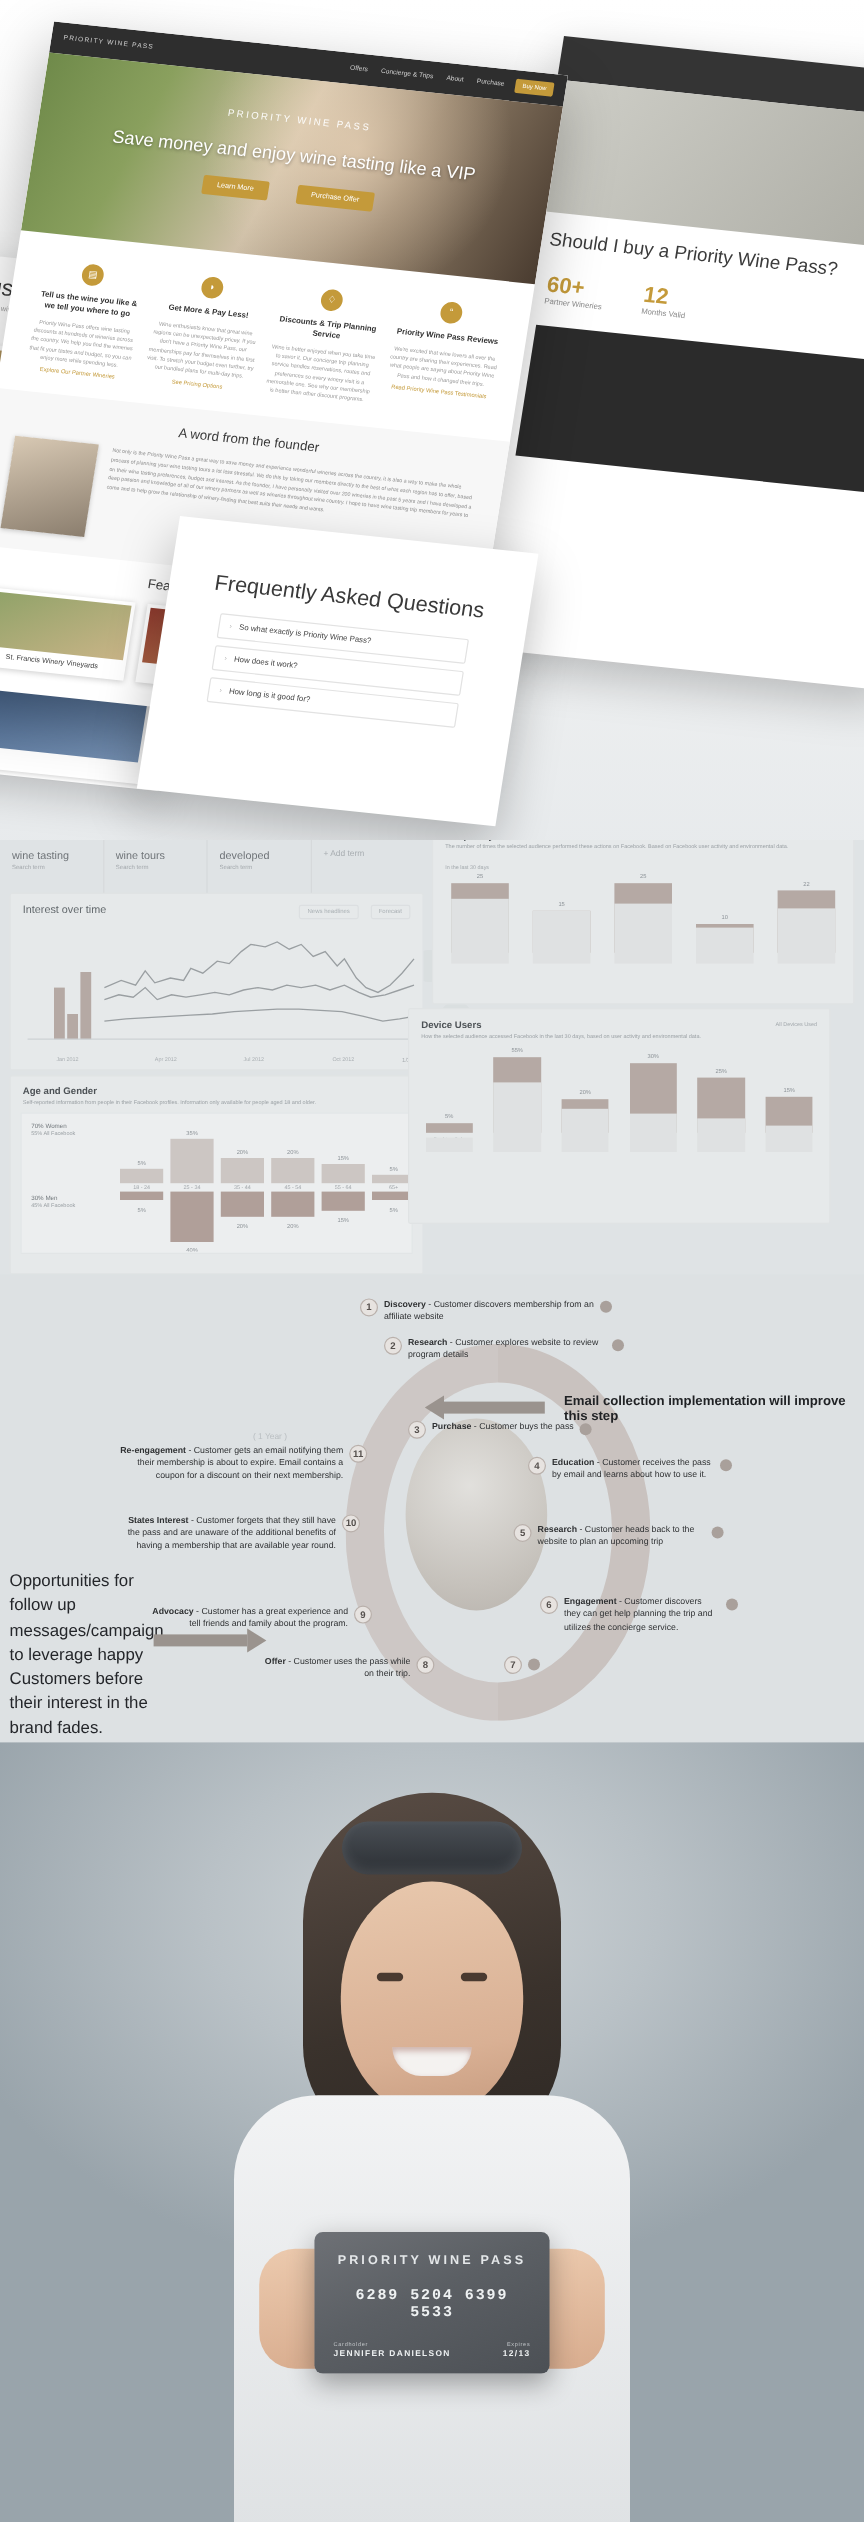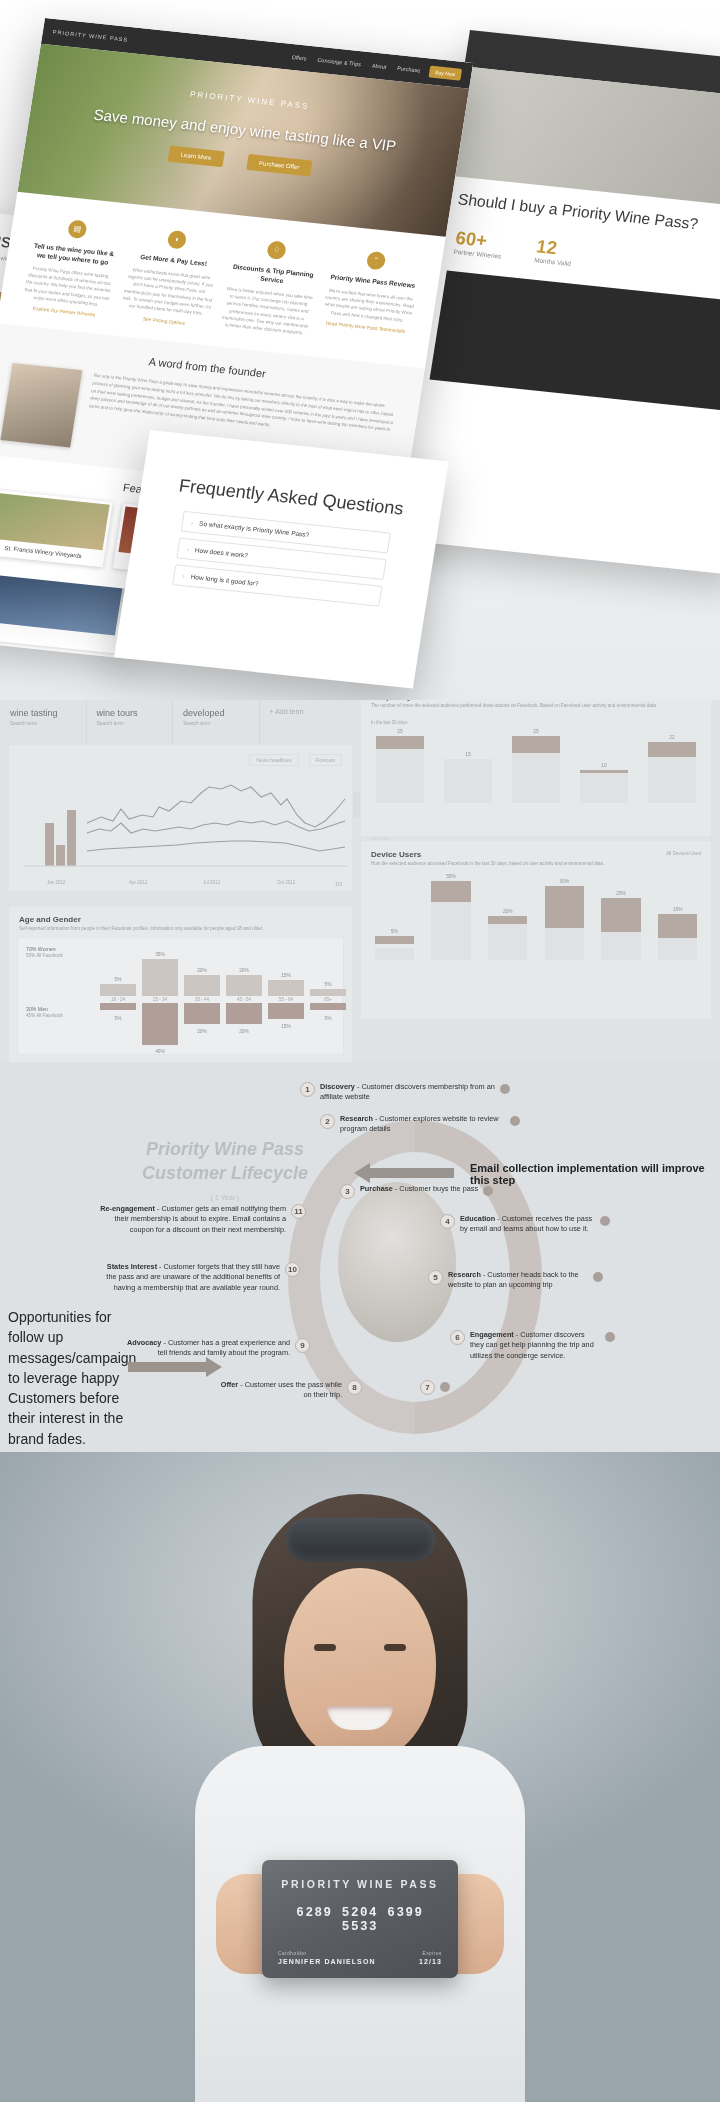--- a/index.html
+++ b/index.html
@@ -149,33 +149,33 @@
   .tterm.add .tt1 { color:#a8adb1; font-size:7px; }
 
   .trend-chart { left:8px; top:44px; width:345px; height:148px; background:#e6e9ea; }
   .trend-chart .tc-h { font-size:9px; color:#62686c; padding:8px 10px 0; }
   .trend-chart .tc-r { position:absolute; right:10px; top:9px; display:flex; gap:10px; }
   .trend-chart .tc-r span { font-size:5px; color:#aab0b4; border:1px solid #dcdfe1; padding:2px 6px; border-radius:2px; }
   .axis-lbl { position:absolute; bottom:6px; font-size:4.5px; color:#a9aeb2; }
   .pg-ind { position:absolute; right:10px; bottom:4px; font-size:5px; color:#a9aeb2; }
 
   
-  .ag-panel { left:8px; top:206px; width:345px; height:166px; background:#e6e9ea; }
+  .ag-panel { left:8px; top:196px; width:345px; height:166px; background:#e6e9ea; }
   .ag-panel h4 { font-size:8px; color:#4d5256; padding:8px 10px 2px; }
   .ag-panel .ag-sub { font-size:4.6px; color:#9ca2a6; padding:0 10px 6px; }
   .ag-inner { margin:0 8px; background:#eceeef; border:1px solid #e2e5e6; height:118px; position:relative; }
   .ag-leg { position:absolute; left:8px; font-size:5.2px; color:#71777b; }
   .ag-leg b { font-weight:400; display:block; }
   .ag-leg .l2 { color:#9aa0a4; font-size:4.6px; }
 
   
   .fa-panel { left:360px; top:-18px; width:352px; height:155px; background:#e6e9ea; }
   .fa-panel h4 { font-size:8px; color:#4d5256; padding:9px 10px 2px; }
   .fa-panel .fa-sub { font-size:4.6px; color:#9ca2a6; padding:0 10px 8px; }
-  .dev-panel { left:360px; top:140px; width:352px; height:180px; background:#e6e9ea; }
+  .dev-panel { left:340px; top:140px; width:352px; height:180px; background:#e6e9ea; }
   .dev-panel h4 { font-size:8px; color:#4d5256; padding:9px 10px 2px; }
   .dev-panel .fa-sub { font-size:4.6px; color:#9ca2a6; padding:0 10px 8px; }
   .fa-right { position:absolute; right:10px; top:10px; font-size:4.6px; color:#a3a9ad; }
 
   .bargrp { display:flex; align-items:flex-end; height:78px; padding:0 8px; gap:6px; }
   .bcol { flex:1; display:flex; flex-direction:column; justify-content:flex-end; align-items:center; height:100%; position:relative; }
   .bcol .bv { font-size:4.8px; color:#8d9398; margin-bottom:2px; }
   .bcol .bar { width:78%; background:#b5a9a4; }
   .bcol .bghost { position:absolute; bottom:0; width:78%; background:#dfe1e2; }
   .bcol .bl { font-size:4.3px; color:#9aa0a4; margin-top:3px; text-align:center; line-height:1.3; }
@@ -442,20 +442,21 @@
       <div class="tterm">
         <div class="tt1">developed</div>
         <div class="tt2">Search term</div>
       </div>
       <div class="tterm add">
         <div class="tt1">+ Add term</div>
       </div>
     </div>
 
     <div class="panel trend-chart">
+      <div class="tc-h">Interest over time</div>
       <div class="tc-r">
         <span>News headlines</span>
         <span>Forecast</span>
       </div>
       <svg width="345" height="105" style="position:absolute;left:0;top:26px">
         <rect x="36" y="52" width="9" height="43" fill="#b5a9a4"></rect>
         <rect x="47" y="74" width="9" height="21" fill="#b5a9a4"></rect>
         <rect x="58" y="39" width="9" height="56" fill="#b5a9a4"></rect>
         <polyline fill="none" stroke="#9a9fa2" stroke-width="1.1" points="78,52 92,46 104,50 112,38 120,48 133,44 144,46 150,36 160,40 172,30 182,32 192,22 200,16 212,18 222,14 232,20 242,16 252,26 262,22 272,34 278,28 288,44 296,52 306,56 316,50 326,40 336,28"></polyline>
         <polyline fill="none" stroke="#9a9fa2" stroke-width="1.1" points="78,62 90,58 102,60 112,52 122,62 134,58 146,60 158,58 170,56 182,58 194,54 206,52 218,54 230,50 242,52 254,50 266,54 278,50 290,56 300,60 312,58 324,54 336,50"></polyline>
@@ -607,21 +608,20 @@
           <div class="bv">15%</div>
           <div class="bar" style="height:30px"></div>
           <div class="bl">Android</div>
           <div class="bl2">+10%</div>
         </div>
       </div>
     </div>
   </div>
 
   <div class="sec-lifecycle">
-    <div class="lc-title">Priority Wine Pass Customer Lifecycle</div>
     <div class="lc-year">( 1 Year )</div>
 
     <div class="lc-ring">
       <div class="lc-photo"></div>
     </div>
 
     <div class="lc-step" style="left:300px; top:20px; width:210px">
       <div class="lc-num">1</div>
       <div class="lc-txt">
         <b>Discovery</b> -

